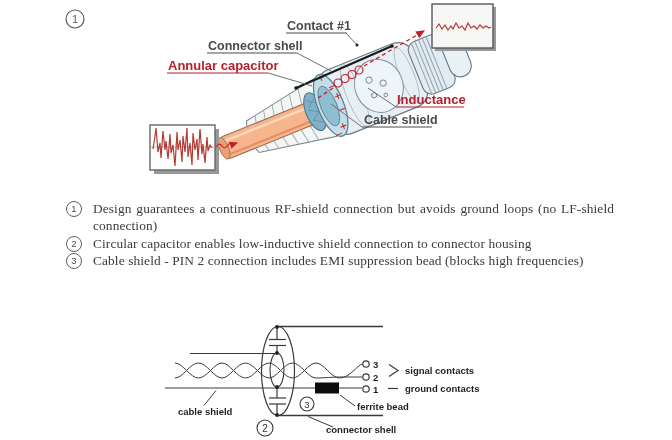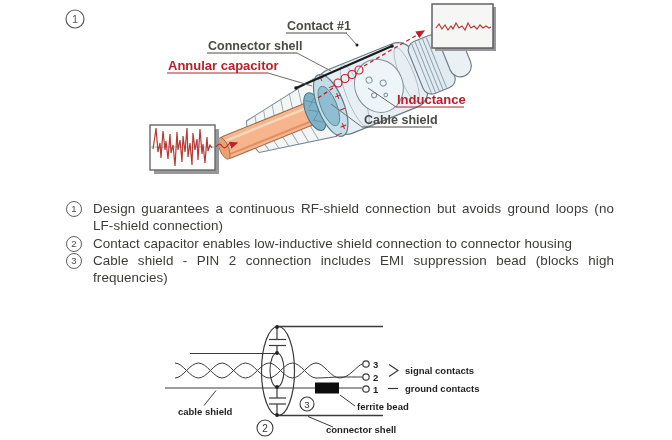--- a/index.html
+++ b/index.html
@@ -7,21 +7,21 @@
         font-family:"Liberation Sans", sans-serif;}
   svg{position:absolute;left:0;display:block;}
   #fig-top{top:0;}
   #fig-bottom{top:315px;}
   .notes{position:absolute;left:64px;top:200px;width:550px;color:#3b3b39;
          font-size:13.4px;line-height:17.3px;letter-spacing:.1px;}
   .note-item{display:flex;align-items:flex-start;}
   .note-num{flex:none;width:14px;height:14px;border:1px solid #5f5f5d;border-radius:50%;
             font-size:9.5px;line-height:14px;text-align:center;color:#4a4a48;
             margin:1px 11px 0 2px;}
-  .note-text{flex:1;text-align:justify;}
+  .note-text{flex:1;text-align:justify;font-family:Liberation Serif, serif;}
   .svg-label{font-family:"Liberation Sans", sans-serif;}
 </style>
 </head>
 <body>
 
 <div class="page">
 
   <svg id="fig-top" width="672" height="200" viewBox="0 0 672 200">
     <defs>
       <marker id="arrR" markerWidth="8" markerHeight="8" refX="6" refY="3" orient="auto">
@@ -154,21 +154,21 @@
     </g>
   </svg>
 
   <div class="notes">
     <div class="note-item">
       <span class="note-num">1</span>
       <span class="note-text">Design guarantees a continuous RF-shield connection but avoids ground loops (no LF-shield connection)</span>
     </div>
     <div class="note-item">
       <span class="note-num">2</span>
-      <span class="note-text">Contact capacitor enables low-inductive shield connection to connector housing</span>
+      <span class="note-text">Circular capacitor enables low-inductive shield connection to connector housing</span>
     </div>
     <div class="note-item">
       <span class="note-num">3</span>
       <span class="note-text">Cable shield - PIN 2 connection includes EMI suppression bead (blocks high frequencies)</span>
     </div>
   </div>
 
   <svg id="fig-bottom" width="672" height="125" viewBox="0 0 672 125">
     <g stroke="#3a3a3a" fill="none">
 

